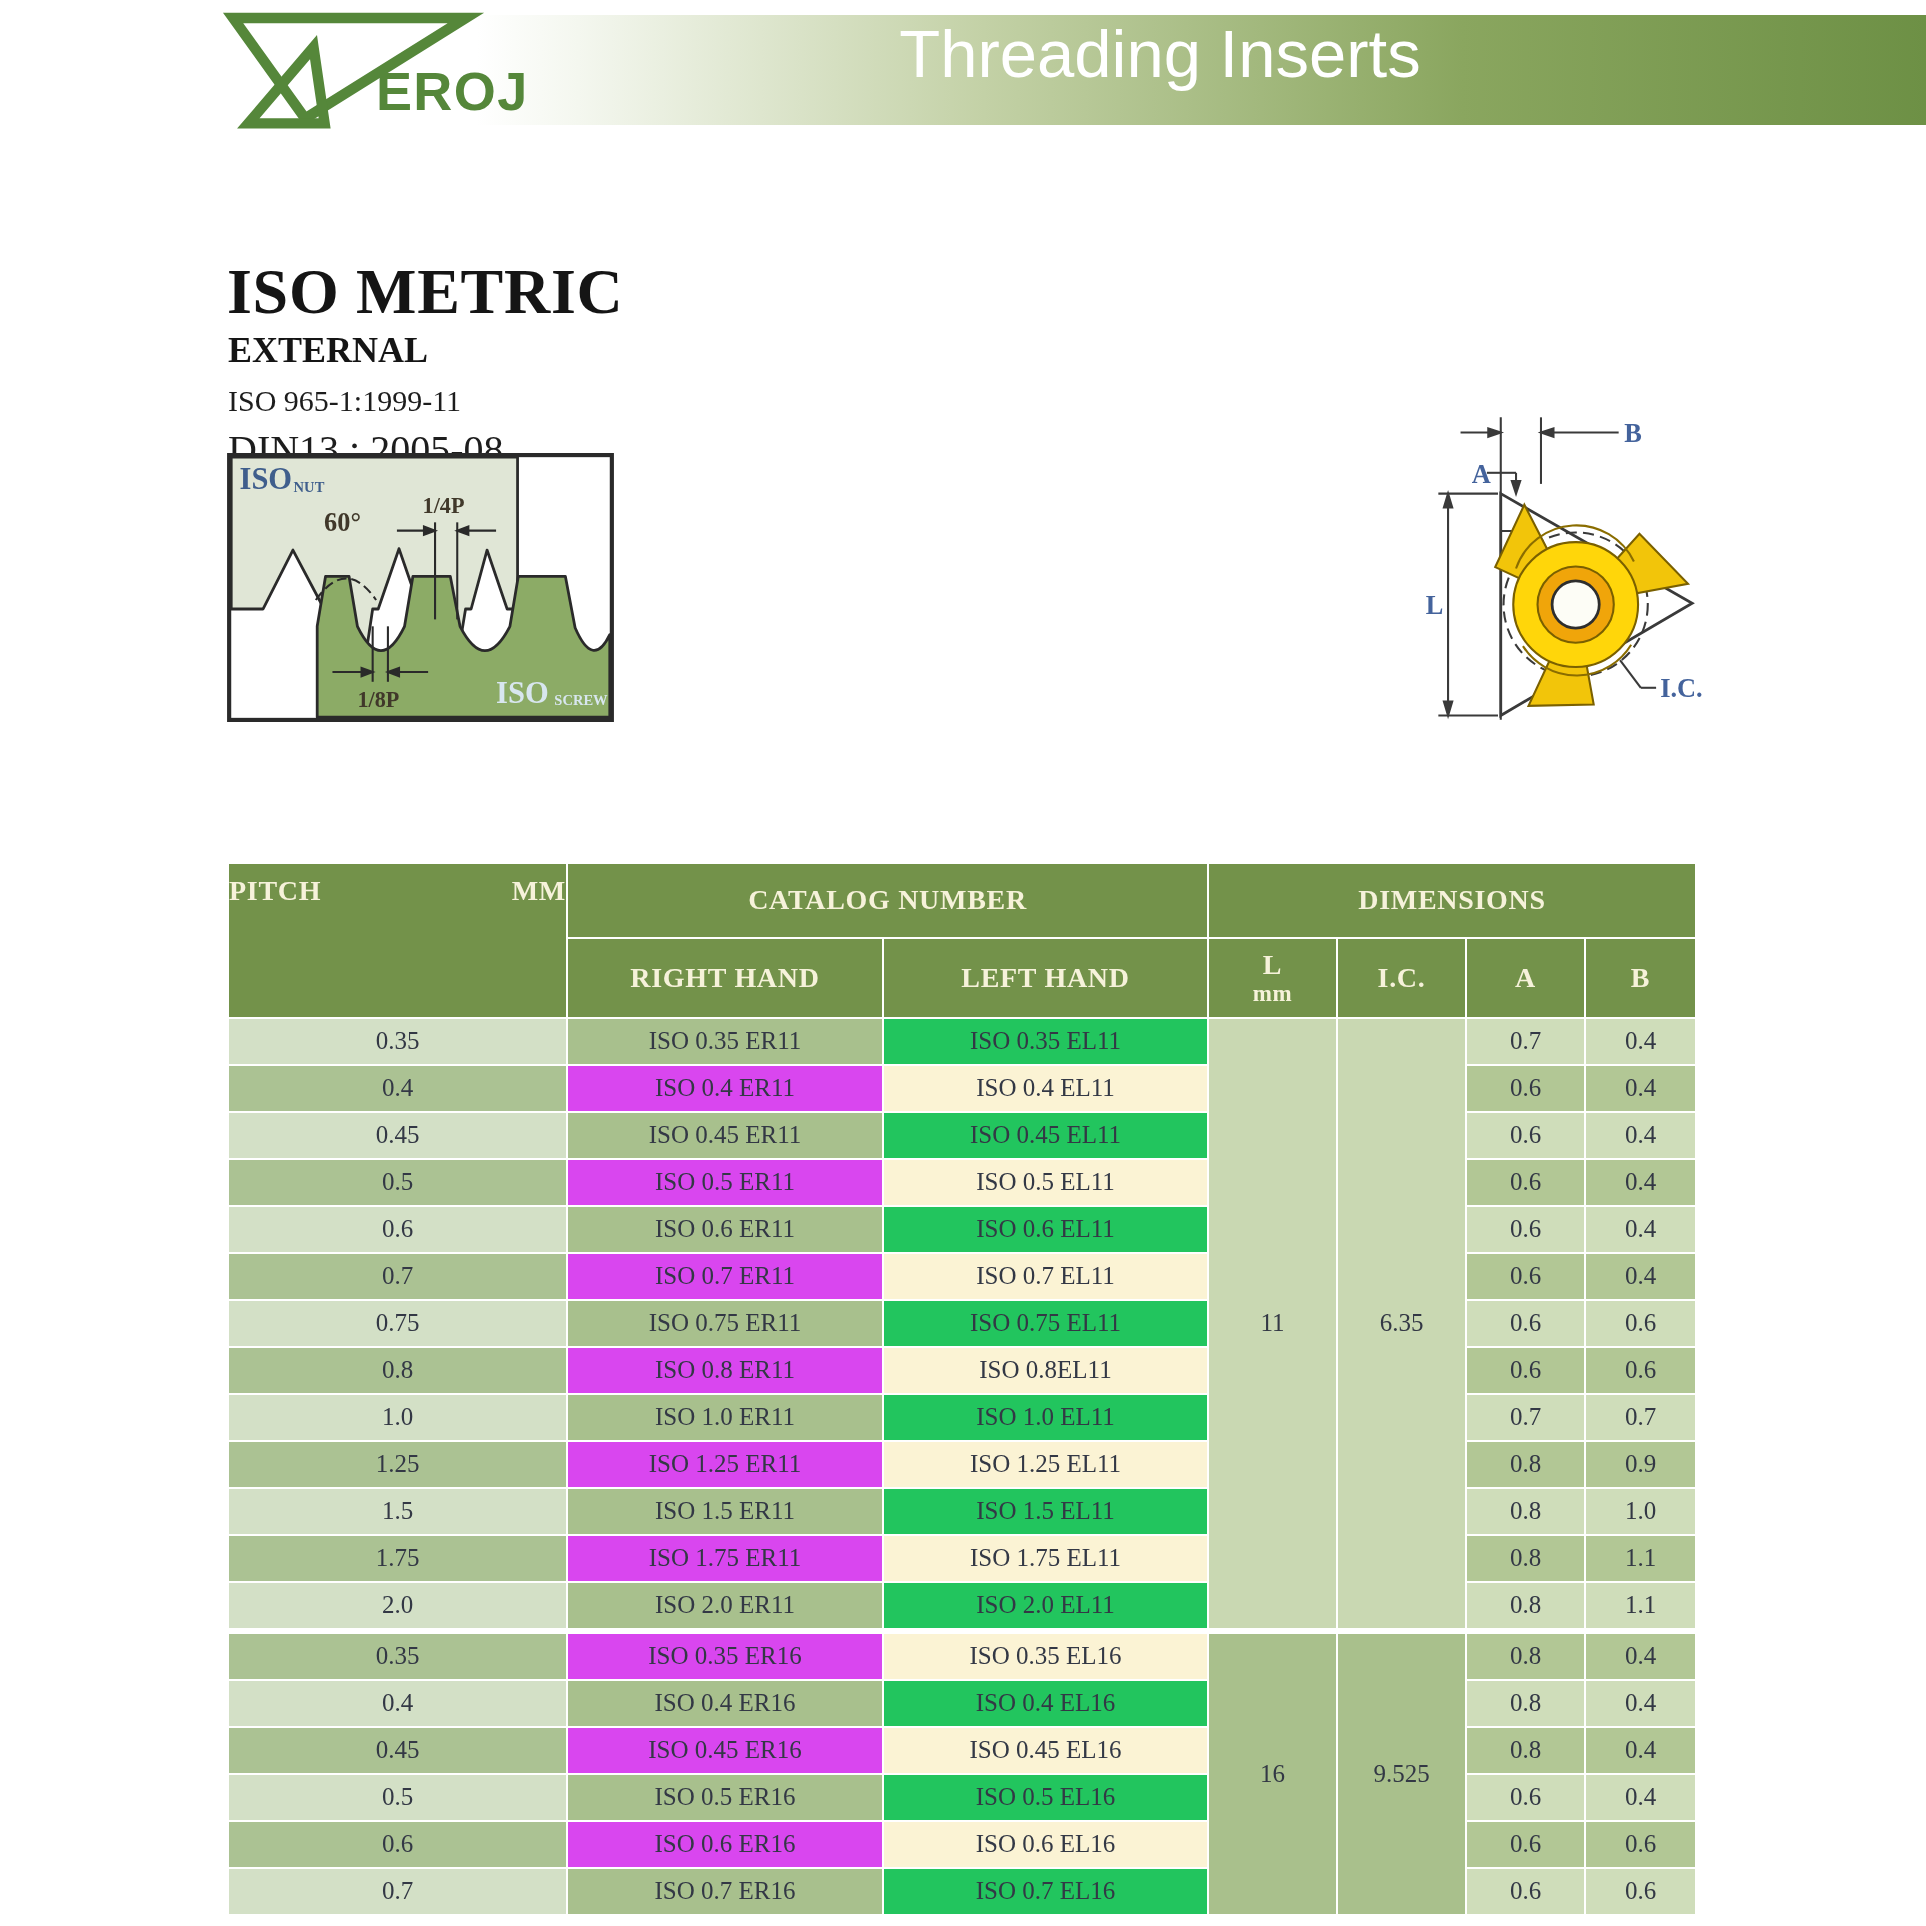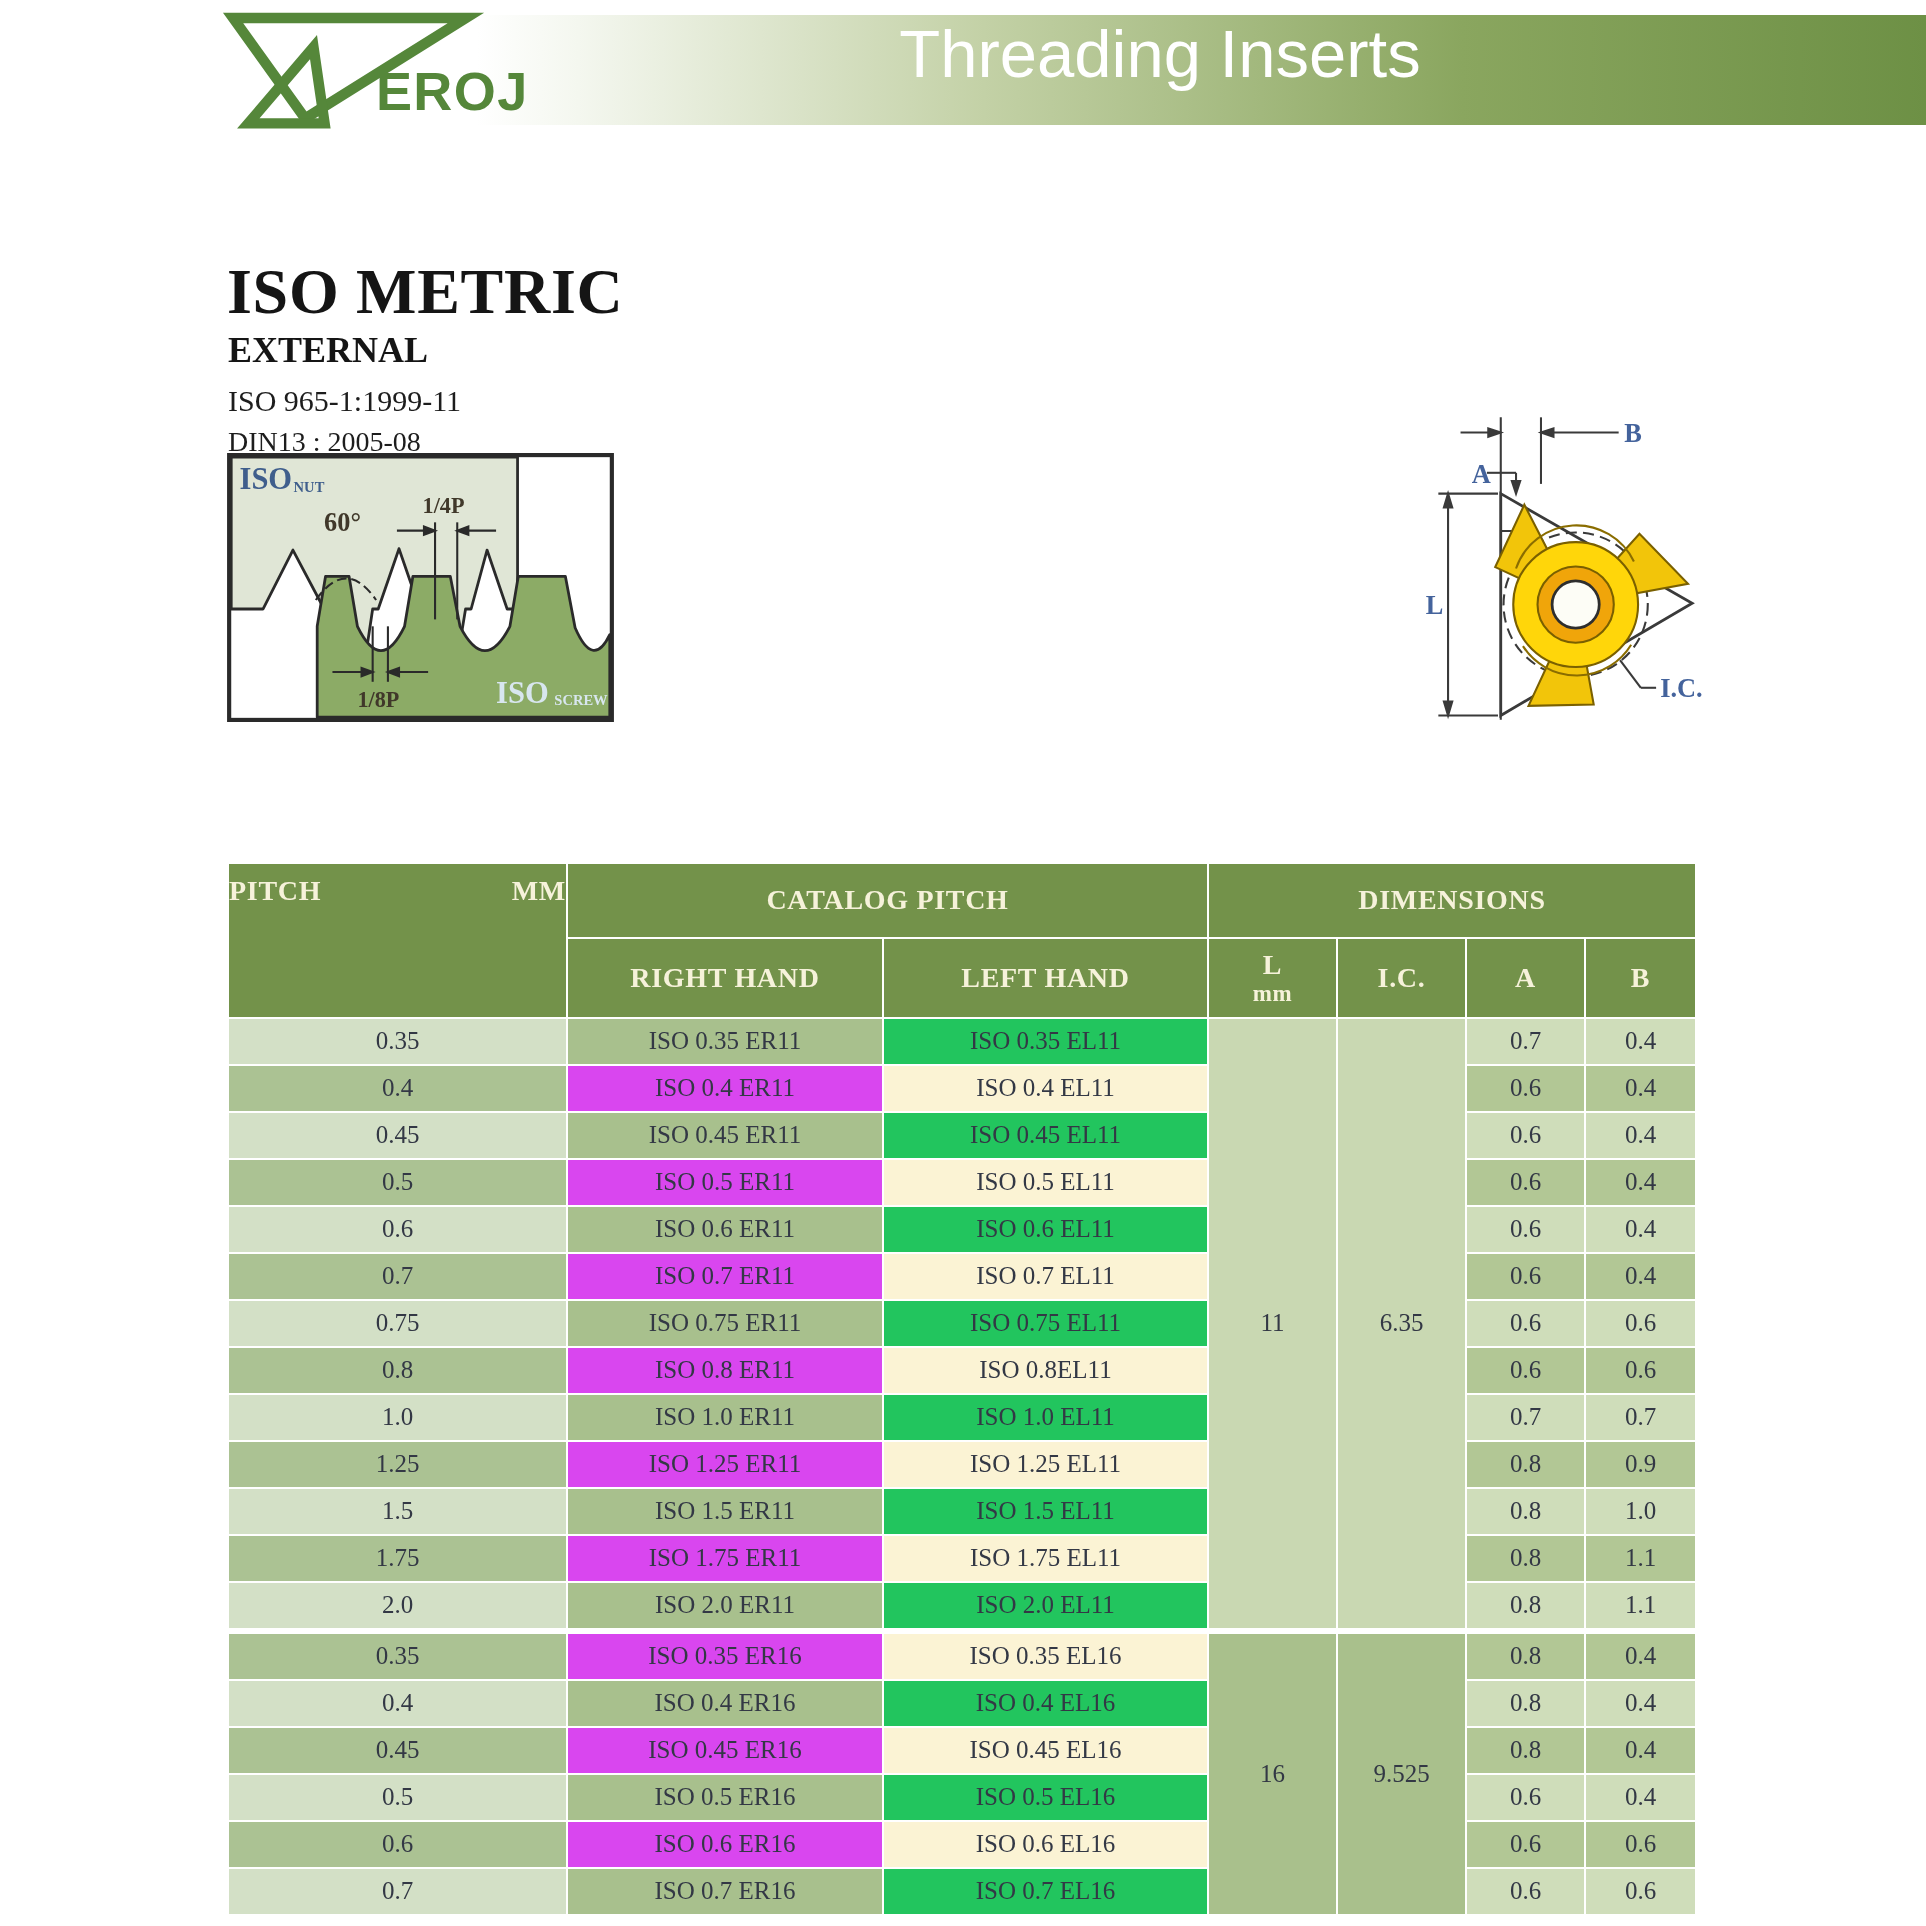--- a/index.html
+++ b/index.html
@@ -16,21 +16,21 @@
   .banner-title{
     font-family:"Liberation Sans",sans-serif;font-weight:400;
     font-size:67px;color:#ffffff;letter-spacing:0px;margin-right:83px;
   }
   
   .logo{position:absolute;left:222px;top:4.2px;width:305px;height:132px;}
   
   .h-main{position:absolute;left:227px;top:255px;font-size:64px;font-weight:bold;color:#151515;letter-spacing:0.7px;}
   .h-sub{position:absolute;left:228px;top:329px;font-size:36px;font-weight:bold;color:#151515;}
   .std1{position:absolute;left:228px;top:384px;font-size:30px;color:#1d1d1d;text-align:right;}
-  .std2{position:absolute;left:228px;top:426px;font-size:28px;color:#1d1d1d;}
+  .std2{position:absolute;left:228px;top:426px;font-size:40px;color:#1d1d1d;}
   
   .profile-diagram{position:absolute;left:227px;top:453px;width:387px;height:269px;}
   .insert-diagram{position:absolute;left:1412px;top:402px;width:319px;height:333px;}
   
   table.spec{
     position:absolute;left:227px;top:862px;width:1468px;
     border-collapse:collapse;table-layout:fixed;
   }
   table.spec th,table.spec td{
     border:2.8px solid #ffffff;text-align:center;vertical-align:middle;
@@ -177,21 +177,21 @@
       <col style="width:111px">
   </colgroup>
   <thead>
     <tr>
       <th rowspan="2" class="pitch-head">
         <div>
           <span>PITCH</span>
           <span class="mm-sub">MM</span>
         </div>
       </th>
-      <th colspan="2" class="h-top">CATALOG PITCH</th>
+      <th colspan="2" class="h-top">CATALOG NUMBER</th>
       <th colspan="4" class="h-top">DIMENSIONS</th>
     </tr>
     <tr>
       <th class="h-bot">RIGHT HAND</th>
       <th class="h-bot">LEFT HAND</th>
       <th class="h-bot">
         <span>L</span>
         <span class="l-sub">mm</span>
       </th>
       <th class="h-bot">I.C.</th>

